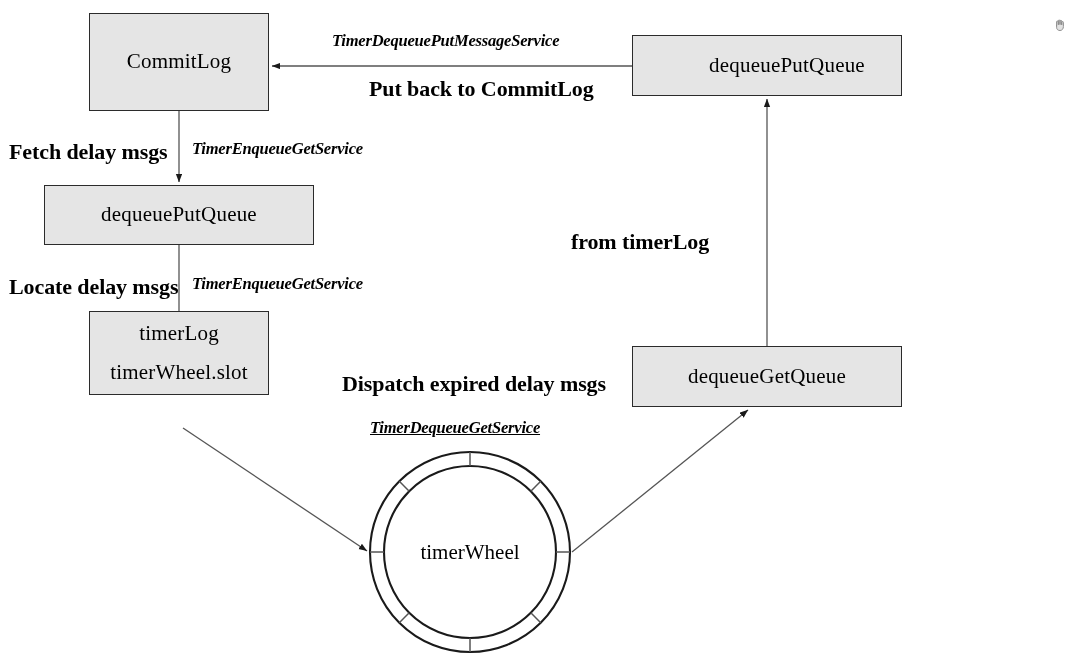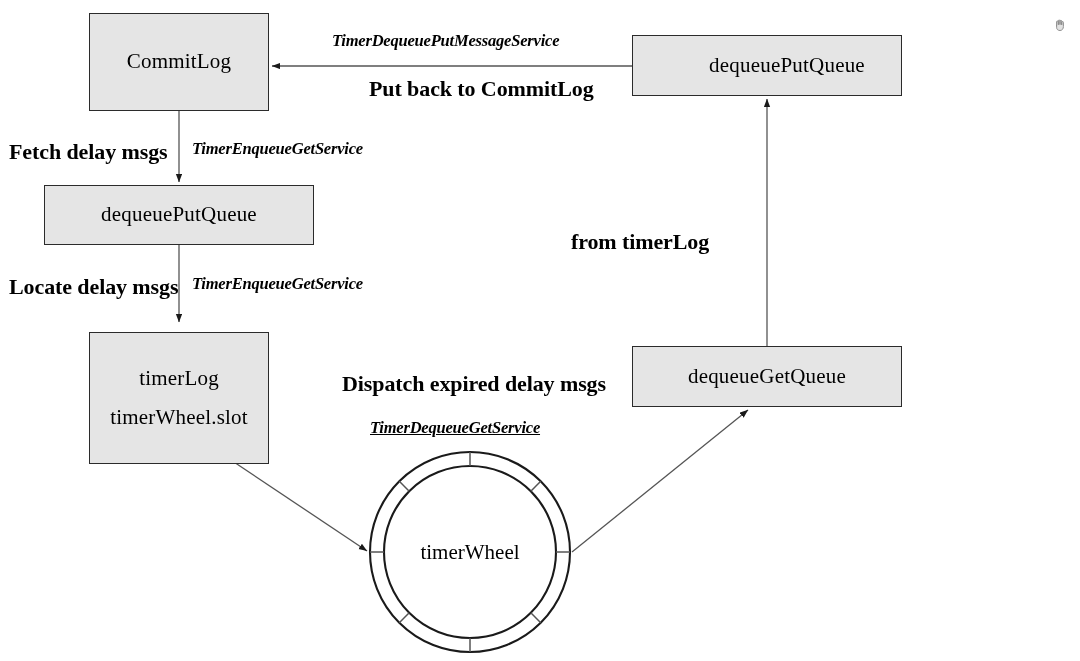--- a/index.html
+++ b/index.html
@@ -118,21 +118,21 @@
   </svg>
 
   <div class="node" style="left:89px; top:13px; width:180px; height:98px;">
     <span>CommitLog</span>
   </div>
 
   <div class="node" style="left:44px; top:185px; width:270px; height:60px;">
     <span>dequeuePutQueue</span>
   </div>
 
-  <div class="node" style="left:89px; top:332px; width:180px; height:132px;">
+  <div class="node" style="left:89px; top:311px; width:180px; height:84px;">
     <span>timerLog</span>
     <span class="line2">timerWheel.slot</span>
   </div>
 
   <div class="node" style="left:632px; top:35px; width:270px; height:61px;padding-left:40px;">
     <span>dequeuePutQueue</span>
   </div>
 
   <div class="node" style="left:632px; top:346px; width:270px; height:61px;">
     <span>dequeueGetQueue</span>

